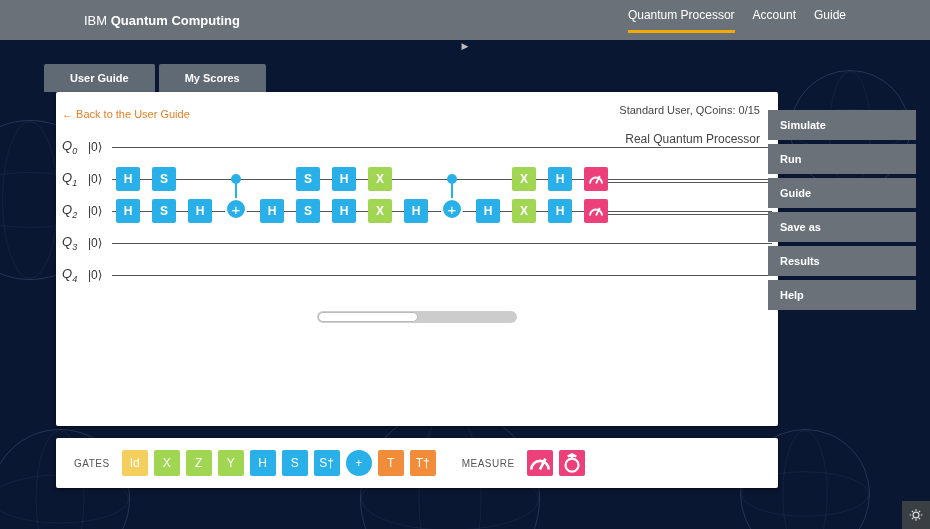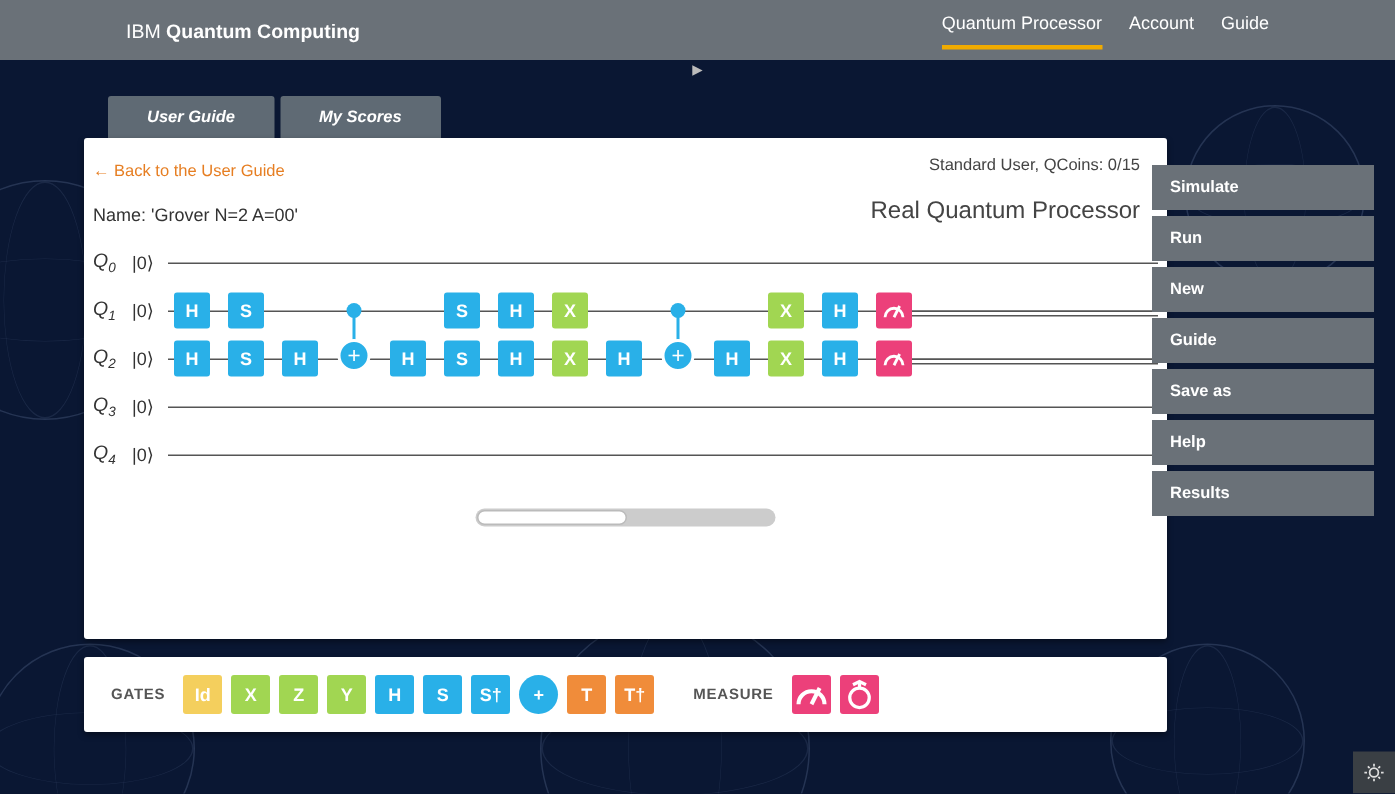--- a/index.html
+++ b/index.html
@@ -4,29 +4,29 @@
 <style>
   * { box-sizing: border-box; margin: 0; padding: 0; font-family: "Helvetica Neue", Arial, sans-serif; }
   body { width: 930px; height: 529px; background: #0a1733; overflow: hidden; position: relative; }
   .topbar { height: 40px; background: #6a7178; display: flex; align-items: center; padding: 0 84px 0 84px; color: #fff; }
   .brand { font-size: 13px; font-weight: 300; }
   .brand strong { font-weight: 600; }
   .topnav { margin-left: auto; display: flex; gap: 18px; font-size: 12px; }
   .topnav a { color: #fff; text-decoration: none; cursor: pointer; padding-bottom: 8px; }
   .topnav a.active { border-bottom: 3px solid #f0ab00; }
   .expand-tri { text-align: center; color: #bbb; font-size: 9px; line-height: 12px; height: 12px; }
-  .tabs { display: flex; margin-left: 72px; margin-top: 12px; font-style: italic; }
+  .tabs { display: flex; margin-left: 44px; margin-top: 12px; }
   .tab { padding: 8px 26px; font-size: 11px; font-weight: 600; color: #fff; background: #5f6a74; border-radius: 2px 2px 0 0; cursor: pointer; margin-right: 4px; }
   .tab.active { background: #fff; color: #333; }
   .workspace { position: relative; margin: 0 14px; }
   .panel { position: absolute; left: 42px; top: 0; width: 722px; height: 334px; background: #fff; border-radius: 2px; box-shadow: 0 2px 4px rgba(0,0,0,.4); padding: 12px 6px; }
   .backlink { color: #e67e22; font-size: 11px; cursor: pointer; }
   .userinfo { position: absolute; right: 18px; top: 12px; font-size: 11px; color: #444; }
   .scorename { margin-top: 14px; font-size: 12px; color: #333; }
-  .processor { position: absolute; right: 18px; top: 40px; font-size: 16px; color: #444; }
+  .processor { position: absolute; right: 18px; top: 40px; font-size: 12px; color: #444; }
   .circuit { position: relative; margin-top: 9px; height: 160px; }
   .qrow { position: relative; height: 32px; display: flex; align-items: center; }
   .qlabel { width: 26px; font-style: italic; font-size: 13px; color: #333; }
   .qlabel sub { font-size: 9px; }
   .ket { width: 22px; font-size: 12px; color: #333; }
   .wire { position: absolute; left: 50px; right: 0; top: 50%; border-top: 1px solid #555; }
   .dblwire::after { content: ""; position: absolute; left: 0; right: 0; top: 2px; border-top: 1px solid #555; }
   .slots { position: absolute; left: 54px; right: 0; top: 0; bottom: 0; }
   .gate { position: absolute; width: 24px; height: 24px; border-radius: 2px; color: #fff; font-size: 12px; font-weight: 600; display: flex; align-items: center; justify-content: center; top: 4px; cursor: pointer; }
   .g-blue { background: #29b0e8; }
@@ -34,23 +34,23 @@
   .g-pink { background: #ec407a; }
   .g-orange { background: #f08c3a; }
   .g-yellow { background: #f4cf5d; color:#b8860b; }
   .cnot-dot { position: absolute; width: 10px; height: 10px; background: #29b0e8; border-radius: 50%; top: 11px; left: 7px; }
   .cnot-line { position: absolute; width: 2px; background: #29b0e8; left: 11px; top: 16px; height: 30px; }
   .cnot-targ { position: absolute; width: 22px; height: 22px; border: 2px solid #fff; background: #29b0e8; border-radius: 50%; top: 3px; display:flex; align-items:center; justify-content:center; color:#fff; font-size:15px; }
   .meas svg { width: 18px; height: 18px; }
   .scrollbar { margin: 20px auto 0; width: 200px; height: 12px; background: #ccc; border-radius: 8px; position: relative; }
   .scrollthumb { position: absolute; left: 1px; top: 1px; width: 100px; height: 10px; background: #fff; border: 1px solid #bbb; border-radius: 6px; }
   .palette { position: absolute; left: 42px; top: 346px; width: 722px; background: #fff; border-radius: 2px; padding: 12px 18px; display: flex; align-items: center; gap: 6px; box-shadow: 0 2px 4px rgba(0,0,0,.4); }
-  .plabel { font-size: 10px; font-weight: 700; color: #555; letter-spacing: .5px; margin-right: 6px; }
+  .plabel { font-size: 10px; font-weight: 400; color: #555; letter-spacing: .5px; margin-right: 6px; }
   .plabel.ml { margin-left: 20px; }
-  .pgate { width: 26px; height: 26px; border-radius: 2px; color: #fff; font-size: 12px; font-weight: 700; display: flex; align-items: center; justify-content: center; cursor: grab; }
+  .pgate { width: 26px; height: 26px; border-radius: 2px; color: #fff; font-size: 12px; font-weight: 400; display: flex; align-items: center; justify-content: center; cursor: grab; }
   .actions { position: absolute; right: 0; top: 18px; width: 148px; display: flex; flex-direction: column; gap: 4px; }
   .actbtn { background: #6a7178; color: #fff; font-size: 11px; font-weight: 600; padding: 9px 12px; cursor: pointer; }
   .bugbtn { position: absolute; right: 0; bottom: 0; width: 28px; height: 28px; background: #3a3f44; display: flex; align-items: center; justify-content: center; cursor: pointer; }
   .deco-sphere { position: absolute; border: 1px solid rgba(120,140,180,.25); border-radius: 50%; }
   .deco-sphere::before, .deco-sphere::after { content:""; position:absolute; inset:0; border:1px solid rgba(120,140,180,.15); border-radius:50%; }
   .deco-sphere::before { transform: scaleX(.35); }
   .deco-sphere::after { transform: scaleY(.35); }
 </style>
 </head>
 <body>
@@ -78,23 +78,20 @@
     <div class="tab">My Scores</div>
   </div>
 
 <div class="workspace">
   <div class="panel">
     <span class="backlink">
       <span>←</span>
       <span>Back to the User Guide</span>
     </span>
     <div class="userinfo">Standard User, QCoins: 0/15</div>
-    <div class="scorename">
-      <span>Name: </span><span>'Grover N=2 A=00'</span>
-    </div>
     <div class="processor">Real Quantum Processor</div>
 
     <div class="circuit" id="circuit">
         <div class="qrow">
           <div class="qlabel"><i>Q</i><sub>0</sub></div>
           <div class="ket">|0⟩</div>
           <div class="wire"></div>
           <div class="slots"></div>
         </div>
         <div class="qrow">
@@ -191,25 +188,24 @@
         <svg viewBox="0 0 24 24" fill="none" stroke="#fff" stroke-width="2">
           <circle cx="12" cy="14" r="6"></circle>
           <path d="M12 4 L12 8 M8 6 L12 4 L16 6"></path>
         </svg>
       </div>
     </div>
 
   <div class="actions" id="actions">
       <div class="actbtn">Simulate</div>
       <div class="actbtn">Run</div>
-      <div class="actbtn">New</div>
       <div class="actbtn">Guide</div>
       <div class="actbtn">Save as</div>
+      <div class="actbtn">Results</div>
       <div class="actbtn">Help</div>
-      <div class="actbtn">Results</div>
     </div>
 </div>
 
 <div class="bugbtn">
   <svg width="14" height="14" viewBox="0 0 24 24" fill="none" stroke="#ddd" stroke-width="2">
       <circle cx="12" cy="12" r="5"></circle>
       <path d="M12 2v3M12 19v3M4 12H1M23 12h-3M5 5l2 2M17 17l2 2M5 19l2-2M17 7l2-2"></path>
     </svg>
 </div>
 

